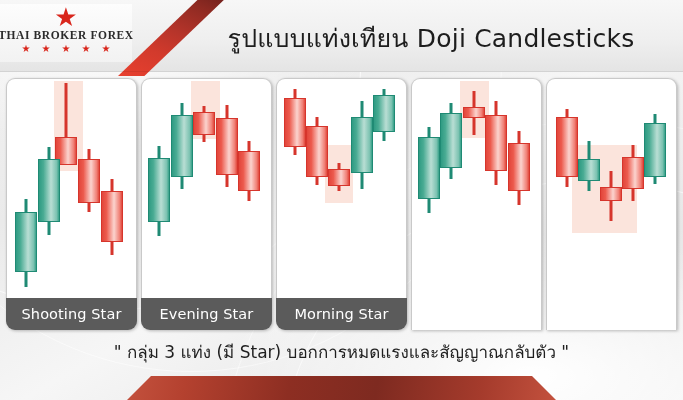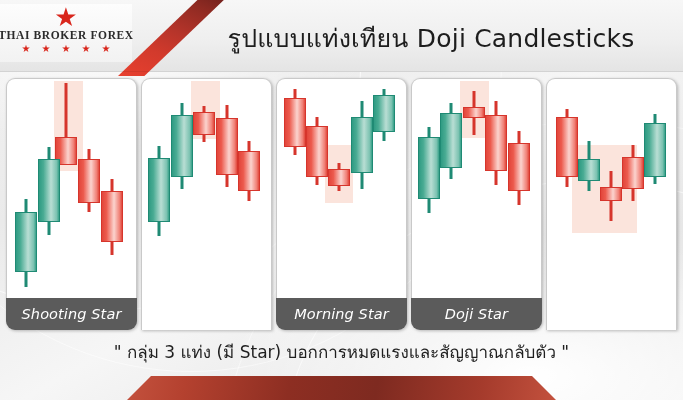--- a/index.html
+++ b/index.html
@@ -57,21 +57,20 @@
     font-size:25px;color:#1d1d1d;font-weight:400;letter-spacing:.2px;
     white-space:nowrap;
   }
 
   
   #panels{position:absolute;left:6px;top:78px;width:671px;height:252px;display:flex;gap:4px;}
   .panel{
     position:relative;width:131.5px;height:252px;
     display:flex;flex-direction:column;
     filter:drop-shadow(1px 1px 1.5px rgba(0,0,0,.25));
-    font-style:italic;
   }
   .chart{
     position:relative;flex:1;background:#ffffff;
     border:1px solid #c9c9c9;border-bottom:none;
     border-radius:9px 9px 0 0;overflow:hidden;
   }
   .label{
     height:32px;background:#5b5b5b;border-radius:0 0 9px 9px;
     display:flex;align-items:center;justify-content:center;
     color:#ffffff;font-size:14.5px;letter-spacing:.1px;
@@ -185,20 +184,21 @@
           </div>
           <div class="cdl down" style="left: 74px; top: 0px; width: 22px; height: 100%;">
             <div class="wick" style="top: 26px; height: 82px;"></div>
             <div class="body" style="top: 39px; height: 57px;"></div>
           </div>
           <div class="cdl down" style="left: 96px; top: 0px; width: 22px; height: 100%;">
             <div class="wick" style="top: 62px; height: 60px;"></div>
             <div class="body" style="top: 72px; height: 40px;"></div>
           </div>
         </div>
+        <div class="label">Evening Star</div>
       </div>
       <div class="panel">
         <div class="chart">
           <div class="band" style="left: 48px; top: 66px; width: 28px; height: 58px;"></div>
           <div class="cdl down" style="left: 7px; top: 0px; width: 22px; height: 100%;">
             <div class="wick" style="top: 10px; height: 66px;"></div>
             <div class="body" style="top: 19px; height: 49px;"></div>
           </div>
           <div class="cdl down" style="left: 29px; top: 0px; width: 22px; height: 100%;">
             <div class="wick" style="top: 38px; height: 68px;"></div>
@@ -236,21 +236,20 @@
           </div>
           <div class="cdl down" style="left: 73px; top: 0px; width: 22px; height: 100%;">
             <div class="wick" style="top: 22px; height: 84px;"></div>
             <div class="body" style="top: 36px; height: 56px;"></div>
           </div>
           <div class="cdl down" style="left: 96px; top: 0px; width: 22px; height: 100%;">
             <div class="wick" style="top: 52px; height: 74px;"></div>
             <div class="body" style="top: 64px; height: 48px;"></div>
           </div>
         </div>
-        <div class="label">Doji Star</div>
       </div>
       <div class="panel">
         <div class="chart">
           <div class="band" style="left: 25px; top: 66px; width: 65px; height: 88px;"></div>
           <div class="cdl down" style="left: 9px; top: 0px; width: 22px; height: 100%;">
             <div class="wick" style="top: 30px; height: 78px;"></div>
             <div class="body" style="top: 38px; height: 60px;"></div>
           </div>
           <div class="cdl up" style="left: 31px; top: 0px; width: 22px; height: 100%;">
             <div class="wick" style="top: 62px; height: 50px;"></div>

